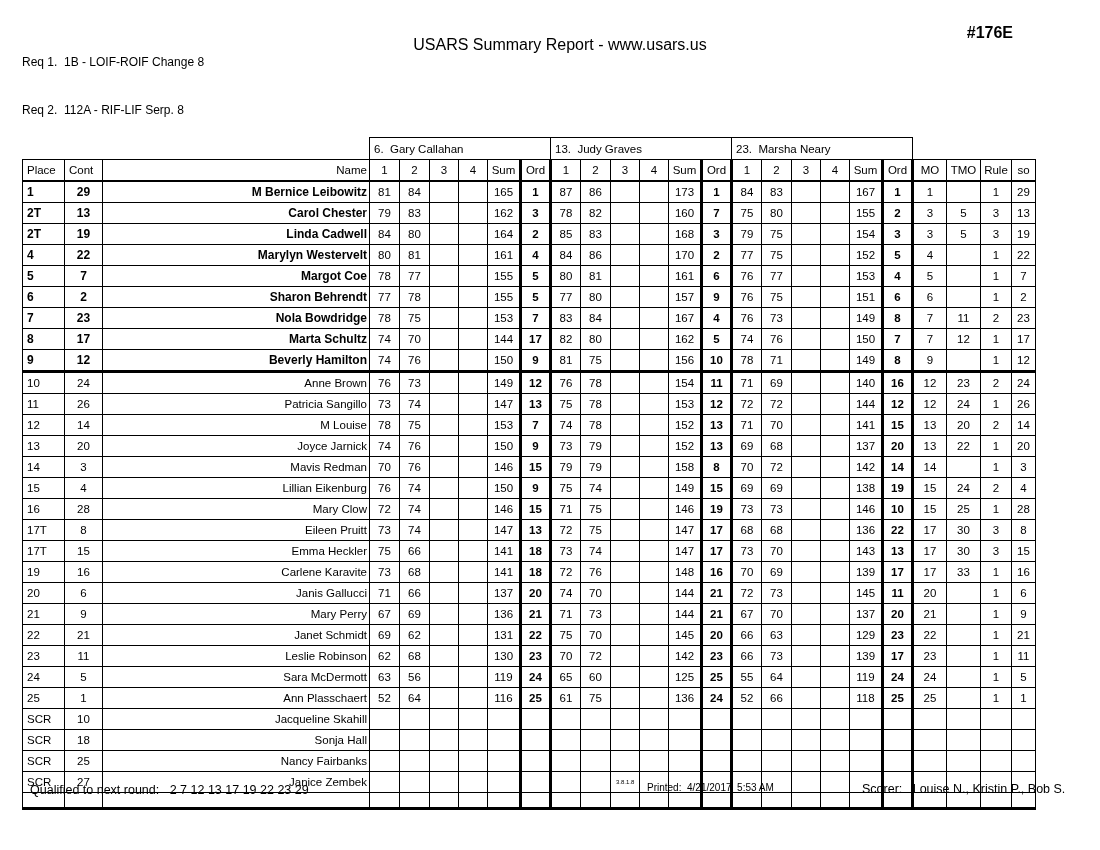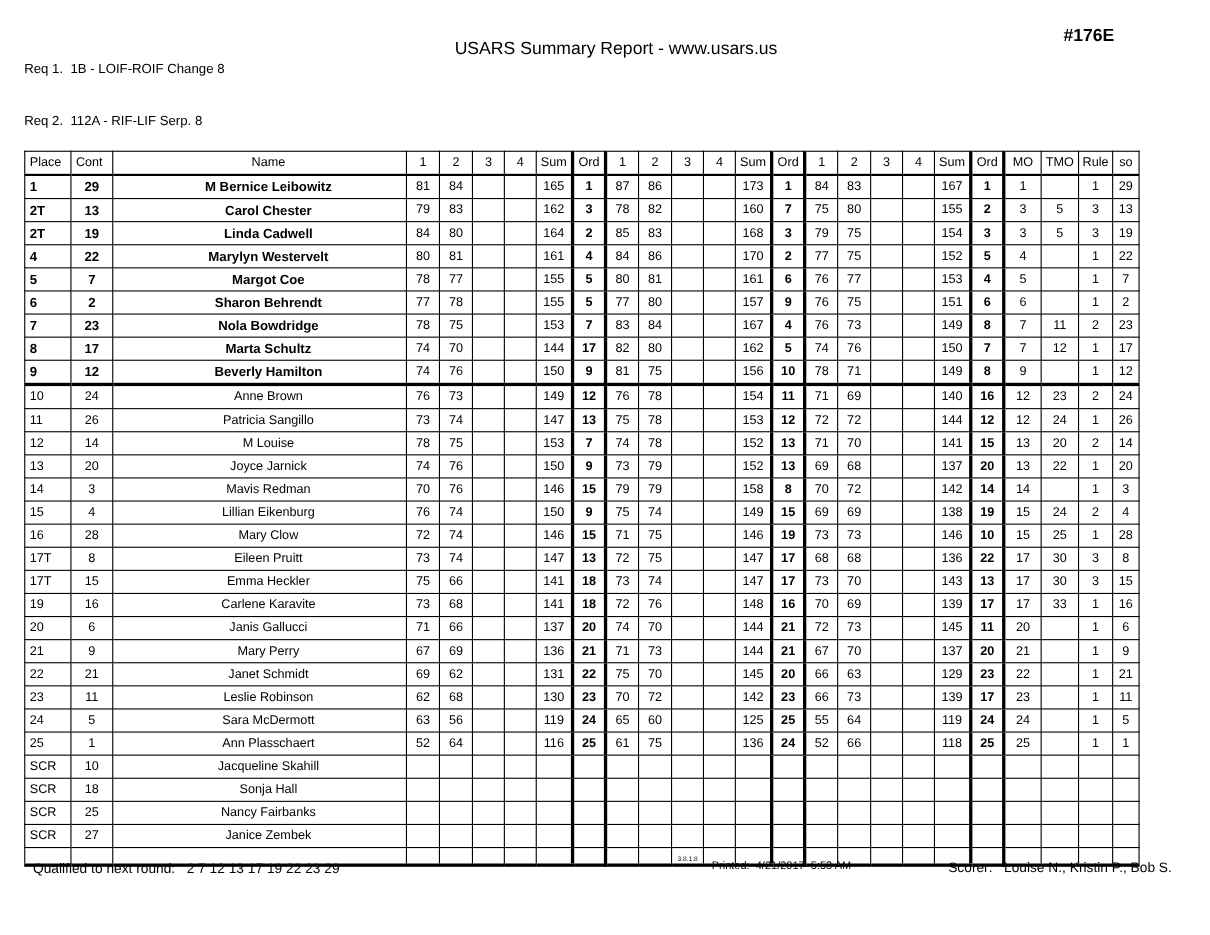--- a/index.html
+++ b/index.html
@@ -19,21 +19,21 @@
   .table-wrap { position:absolute; left:22px; top:137px; }
   table { border-collapse:collapse; table-layout:fixed; }
   td, th { border:1px solid #000; font-size:11.5px; font-weight:normal; padding:0 2px;
            height:20px; overflow:hidden; white-space:nowrap; vertical-align:middle; }
   tr.judge-row td { height:21px; }
   tr.judge-row .nob { border:none; }
   .judge { text-align:left; white-space:pre; padding-left:4px; }
   tr.cols-row td { border-bottom:2px solid #000; }
   .place { text-align:left; padding-left:4px; }
   .cont  { text-align:center; }
-  .name  { text-align:center; padding-left:18px;margin-top:20px; }
+  .name  { text-align:right; padding-left:18px;margin-top:20px; }
   .score, .sum, .stat { text-align:center; }
   .ord { border-left:3px solid #000; border-right:3px solid #000; text-align:center; font-weight:bold; }
   tr.cols-row .ord { font-weight:normal; }
   .bold-row .place, .bold-row .cont, .bold-row .name { font-weight:bold; font-size:12px; }
   .sep-row td { border-bottom:3px solid #000; }
   .empty-row td { height:14px; border-bottom:3px solid #000; }
   
   .qualified { position:absolute; left:30px;  top:783px; font-size:12.5px; white-space:pre; }
   .version   { position:absolute; left:616px; top:779px; font-size:6px; }
   .printed   { position:absolute; left:647px; top:782px; font-size:10px; white-space:pre; }
@@ -78,20 +78,27 @@
           <col style="width:29px">
           <col style="width:29px">
           <col style="width:33px">
           <col style="width:30px">
         <col style="width:34px">
           <col style="width:34px">
           <col style="width:31px">
           <col style="width:24px">
       </colgroup>
       <thead>
+        <tr class="judge-row">
+          <td class="nob" colspan="3"></td>
+          <td class="judge" colspan="6">6.  Gary Callahan</td>
+          <td class="judge" colspan="6">13.  Judy Graves</td>
+          <td class="judge" colspan="6">23.  Marsha Neary</td>
+          <td class="nob" colspan="4"></td>
+        </tr>
         <tr class="cols-row">
           <td class="place">Place</td>
           <td class="place">Cont</td>
           <td class="name">Name</td>
           <td class="score">1</td>
           <td class="score">2</td>
           <td class="score">3</td>
           <td class="score">4</td>
           <td class="sum">Sum</td>
           <td class="ord">Ord</td>

